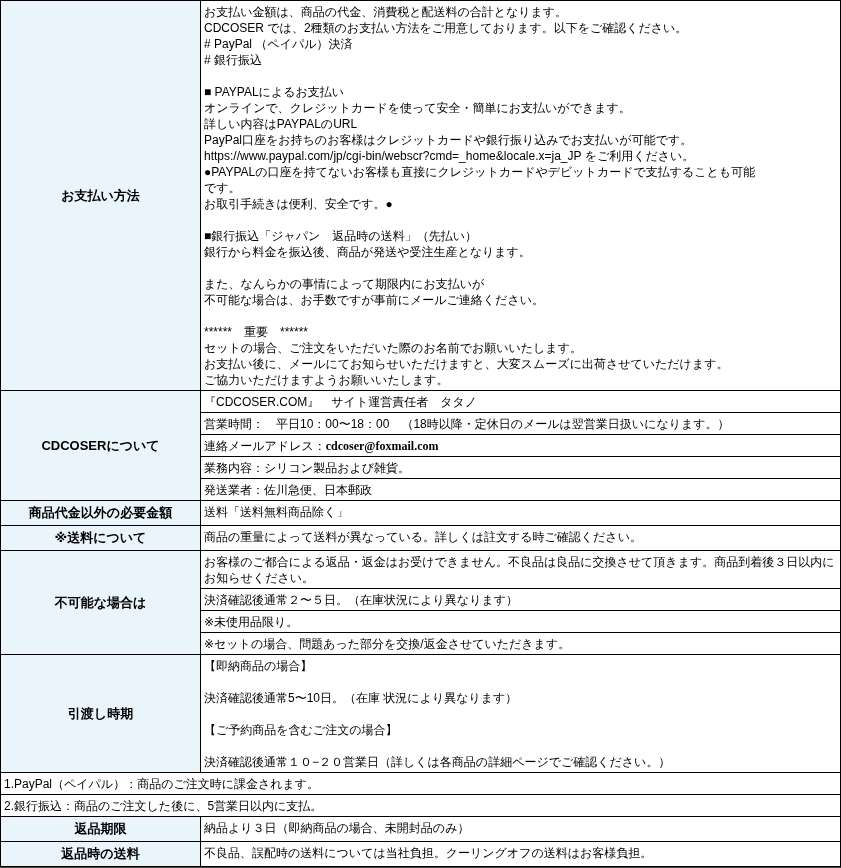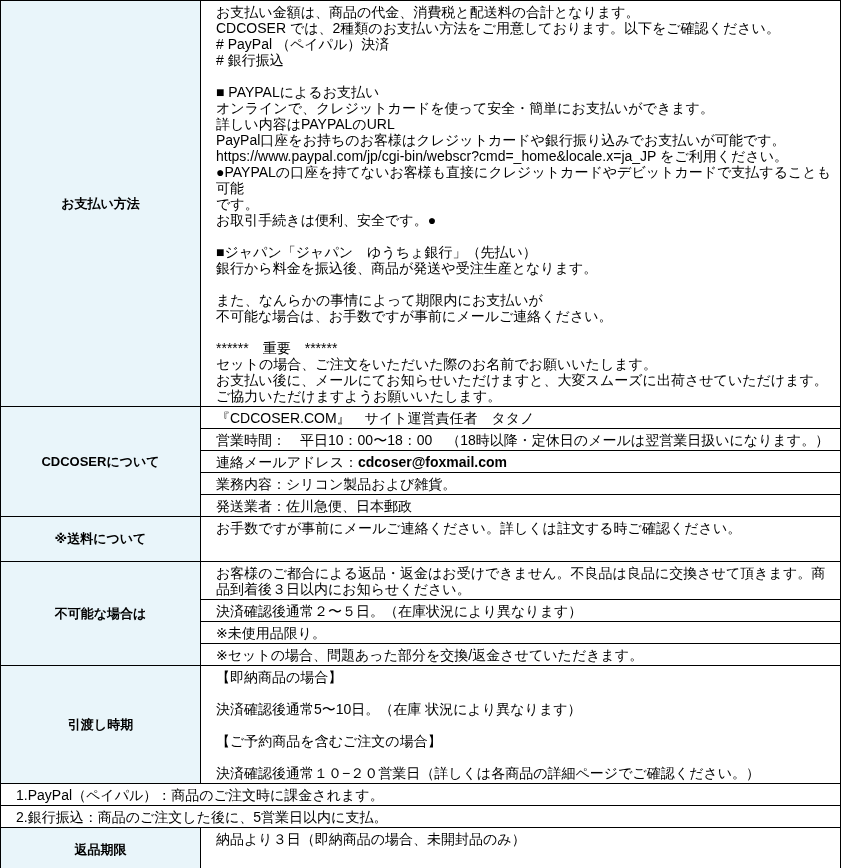--- a/index.html
+++ b/index.html
@@ -16,32 +16,32 @@
   }
   .page{width:841px;display:flex;flex-direction:column;}
   .shop-table{border-left:1px solid var(--border);border-right:1px solid var(--border);border-top:1px solid var(--border);}
   .row{display:flex;border-bottom:1px solid var(--border);align-items:stretch;}
   .row-header{
     width:200px;flex:0 0 200px;
     background:var(--header-bg);
     border-right:1px solid var(--border);
     display:flex;align-items:center;justify-content:center;
     text-align:center;font-weight:bold;font-size:13px;line-height:16px;
-    padding:14px;
+    padding:4px;
   }
   .row-content{flex:1;display:flex;flex-direction:column;min-width:0;}
   .cell{
-    padding:3px 3px 2px 15px;
+    padding:3px 3px 2px 3px;
     border-bottom:1px solid var(--border);
-    font-size:14px;line-height:16px;
+    font-size:12px;line-height:16px;
     flex:1;
   }
   .cell:last-child{border-bottom:none;}
   .line{white-space:pre-wrap;word-break:break-all;min-height:16px;}
-  .email{font-family:Liberation Sans, sans-serif;font-weight:bold;}
+  .email{font-family:Liberation Serif, serif;font-weight:bold;}
   .footer-bar{height:7px;background:var(--footer-bar);width:100%;}
 </style>
 </head>
 <body>
 
 <div class="page">
   <div class="shop-table">
       <div class="row">
         <div class="row-header">お支払い方法</div>
         <div class="row-content">
@@ -53,21 +53,21 @@
             <div class="line">&nbsp;</div>
             <div class="line">■ PAYPALによるお支払い</div>
             <div class="line">オンラインで、クレジットカードを使って安全・簡単にお支払いができます。</div>
             <div class="line">詳しい内容はPAYPALのURL</div>
             <div class="line">PayPal口座をお持ちのお客様はクレジットカードや銀行振り込みでお支払いが可能です。</div>
             <div class="line">https://www.paypal.com/jp/cgi-bin/webscr?cmd=_home&amp;locale.x=ja_JP をご利用ください。</div>
             <div class="line">●PAYPALの口座を持てないお客様も直接にクレジットカードやデビットカードで支払することも可能</div>
             <div class="line">です。</div>
             <div class="line">お取引手続きは便利、安全です。●</div>
             <div class="line">&nbsp;</div>
-            <div class="line">■ジャパン「ジャパン　ゆうちょ銀行」（先払い）</div>
+            <div class="line">■銀行振込「ジャパン　返品時の送料」（先払い）</div>
             <div class="line">銀行から料金を振込後、商品が発送や受注生産となります。</div>
             <div class="line">&nbsp;</div>
             <div class="line">また、なんらかの事情によって期限内にお支払いが</div>
             <div class="line">不可能な場合は、お手数ですが事前にメールご連絡ください。</div>
             <div class="line">&nbsp;</div>
             <div class="line">******　重要　******</div>
             <div class="line">セットの場合、ご注文をいただいた際のお名前でお願いいたします。</div>
             <div class="line">お支払い後に、メールにてお知らせいただけますと、大変スムーズに出荷させていただけます。</div>
             <div class="line">ご協力いただけますようお願いいたします。</div>
           </div>
@@ -87,24 +87,32 @@
           </div>
           <div class="cell">
             <div class="line">業務内容：シリコン製品および雑貨。</div>
           </div>
           <div class="cell">
             <div class="line">発送業者：佐川急便、日本郵政</div>
           </div>
         </div>
       </div>
       <div class="row">
+        <div class="row-header">商品代金以外の必要金額</div>
+        <div class="row-content">
+          <div class="cell">
+            <div class="line">送料「送料無料商品除く」</div>
+          </div>
+        </div>
+      </div>
+      <div class="row">
         <div class="row-header">※送料について</div>
         <div class="row-content">
           <div class="cell">
-            <div class="line">お手数ですが事前にメールご連絡ください。詳しくは註文する時ご確認ください。</div>
+            <div class="line">商品の重量によって送料が異なっている。詳しくは註文する時ご確認ください。</div>
           </div>
         </div>
       </div>
       <div class="row">
         <div class="row-header">不可能な場合は</div>
         <div class="row-content">
           <div class="cell">
             <div class="line">お客様のご都合による返品・返金はお受けできません。不良品は良品に交換させて頂きます。商品到着後３日以内にお知らせください。</div>
           </div>
           <div class="cell">

